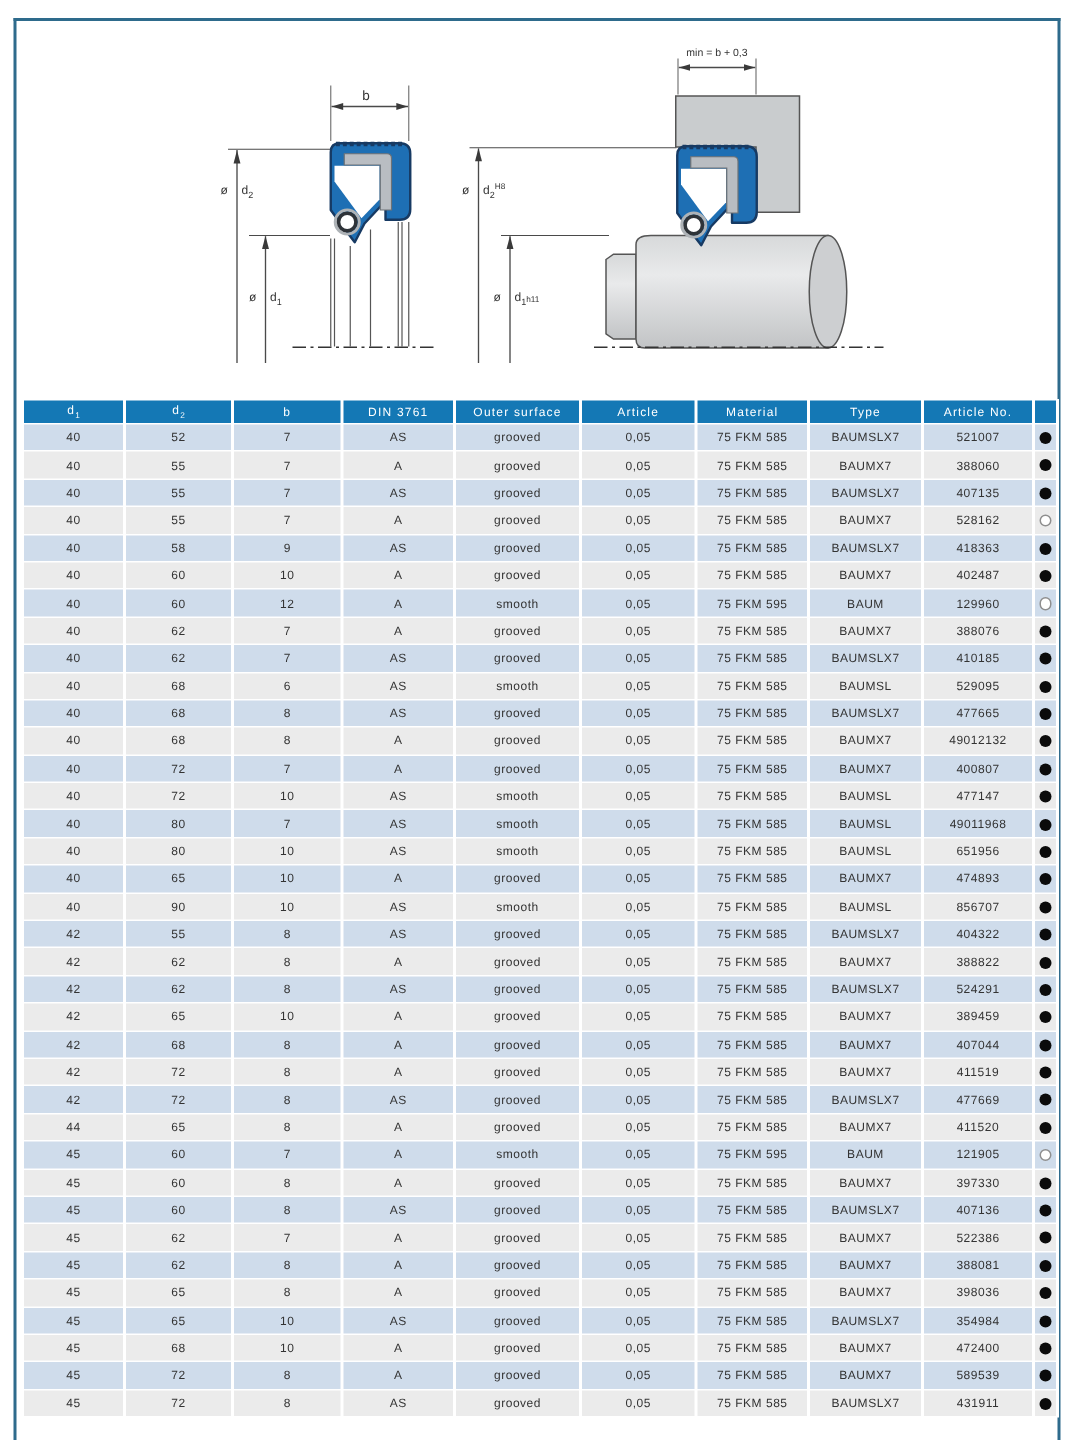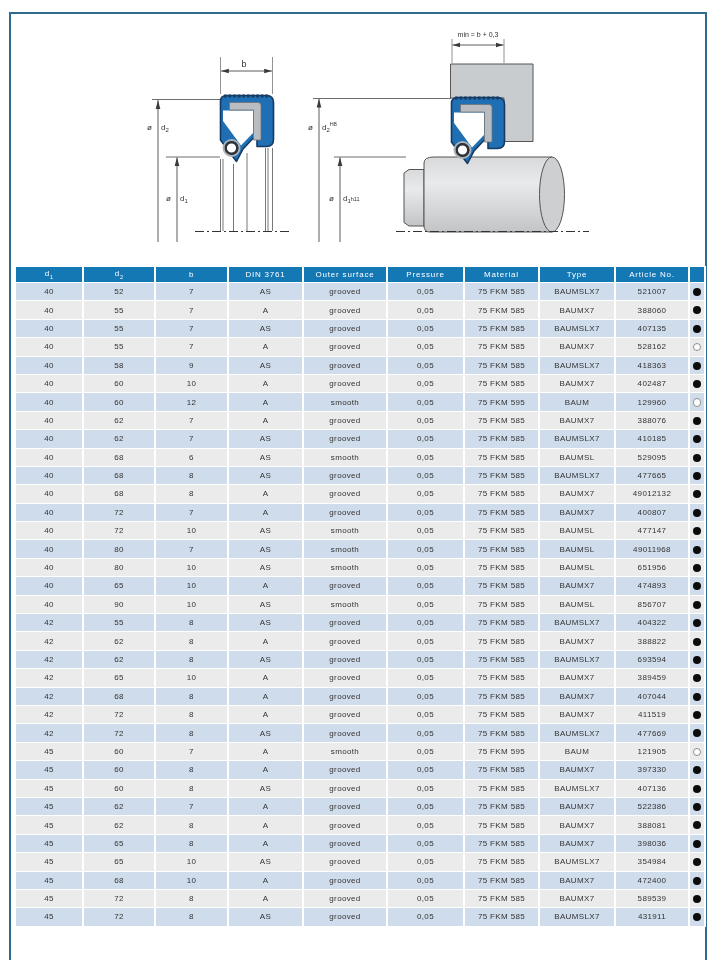--- a/index.html
+++ b/index.html
@@ -131,21 +131,21 @@
         <col class="c9">
         <col class="c10">
     </colgroup>
     <thead>
         <tr>
           <th><span>d</span><sub>1</sub></th>
           <th><span>d</span><sub>2</sub></th>
           <th><span>b</span></th>
           <th><span>DIN 3761</span></th>
           <th><span>Outer surface</span></th>
-          <th><span>Pressure</span></th>
+          <th><span>Article</span></th>
           <th><span>Material</span></th>
           <th><span>Type</span></th>
           <th><span>Article No.</span></th>
           <th><span></span></th>
         </tr>
       </thead>
     <tbody>
         <tr>
           <td>40</td>
           <td>52</td>
@@ -388,21 +388,21 @@
         </tr>
         <tr>
           <td>42</td>
           <td>62</td>
           <td>8</td>
           <td>AS</td>
           <td>grooved</td>
           <td>0,05</td>
           <td>75 FKM 585</td>
           <td>BAUMSLX7</td>
-          <td>693594</td>
+          <td>524291</td>
           <td><span class="dot filled"></span></td>
         </tr>
         <tr>
           <td>42</td>
           <td>65</td>
           <td>10</td>
           <td>A</td>
           <td>grooved</td>
           <td>0,05</td>
           <td>75 FKM 585</td>
@@ -437,20 +437,32 @@
         <tr>
           <td>42</td>
           <td>72</td>
           <td>8</td>
           <td>AS</td>
           <td>grooved</td>
           <td>0,05</td>
           <td>75 FKM 585</td>
           <td>BAUMSLX7</td>
           <td>477669</td>
+          <td><span class="dot filled"></span></td>
+        </tr>
+        <tr>
+          <td>44</td>
+          <td>65</td>
+          <td>8</td>
+          <td>A</td>
+          <td>grooved</td>
+          <td>0,05</td>
+          <td>75 FKM 585</td>
+          <td>BAUMX7</td>
+          <td>411520</td>
           <td><span class="dot filled"></span></td>
         </tr>
         <tr>
           <td>45</td>
           <td>60</td>
           <td>7</td>
           <td>A</td>
           <td>smooth</td>
           <td>0,05</td>
           <td>75 FKM 595</td>

